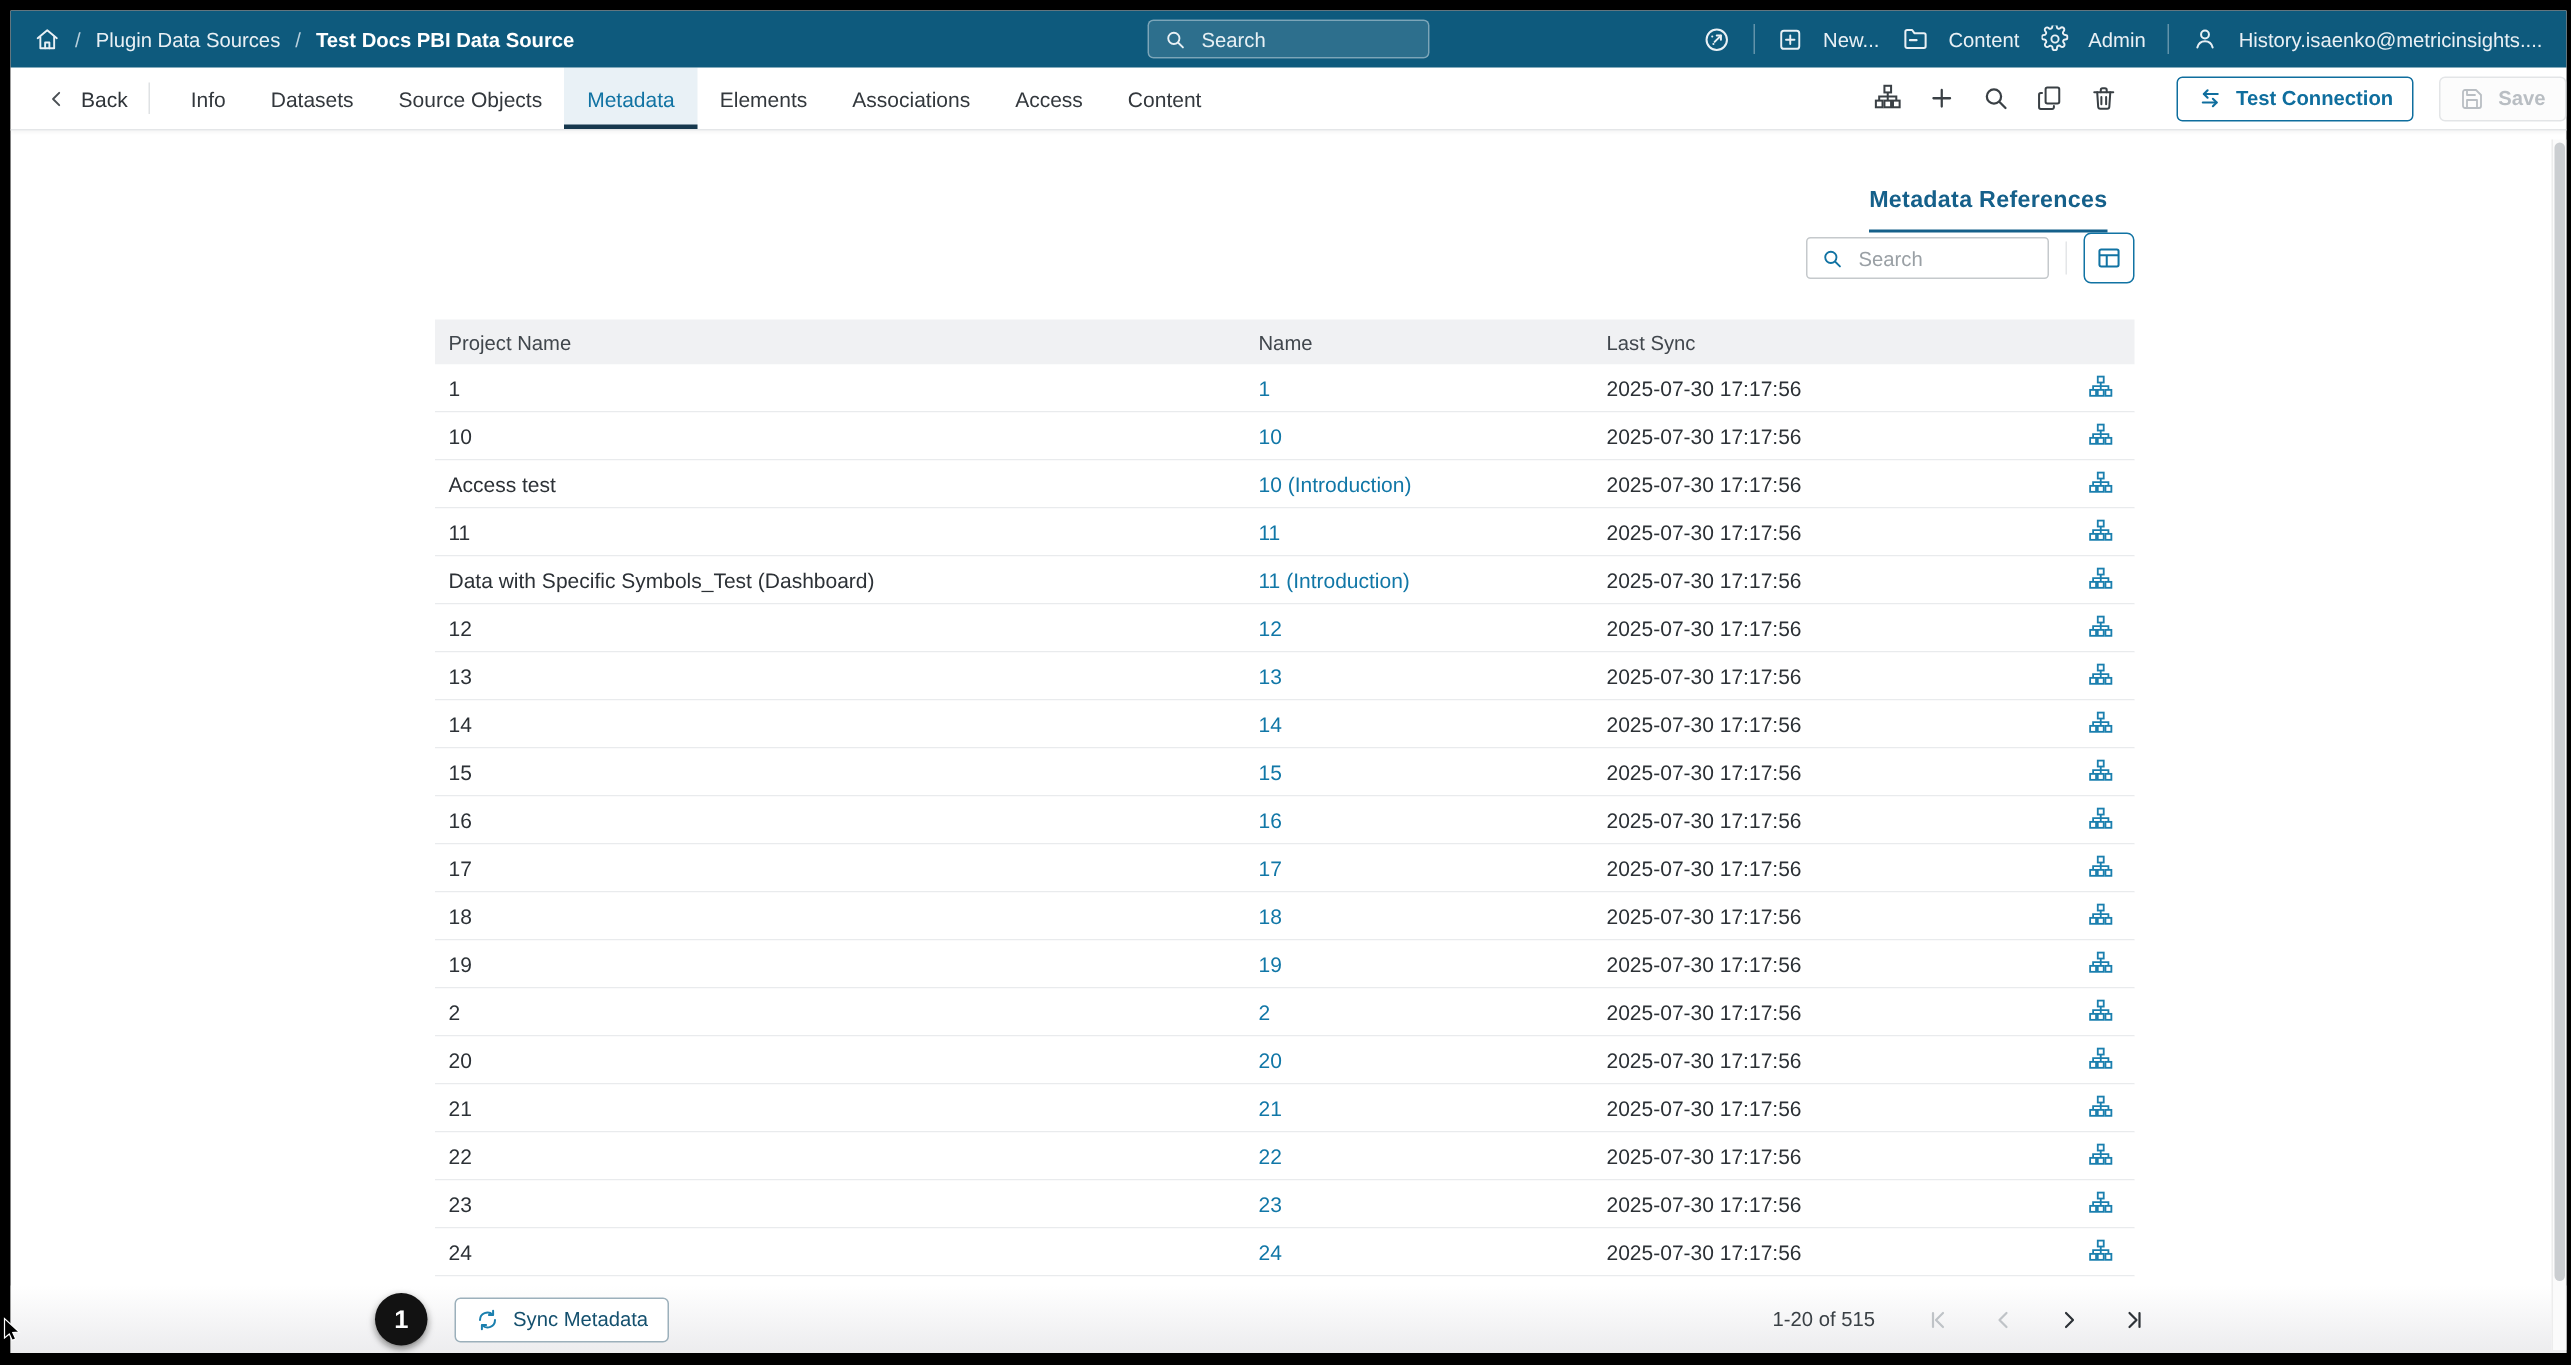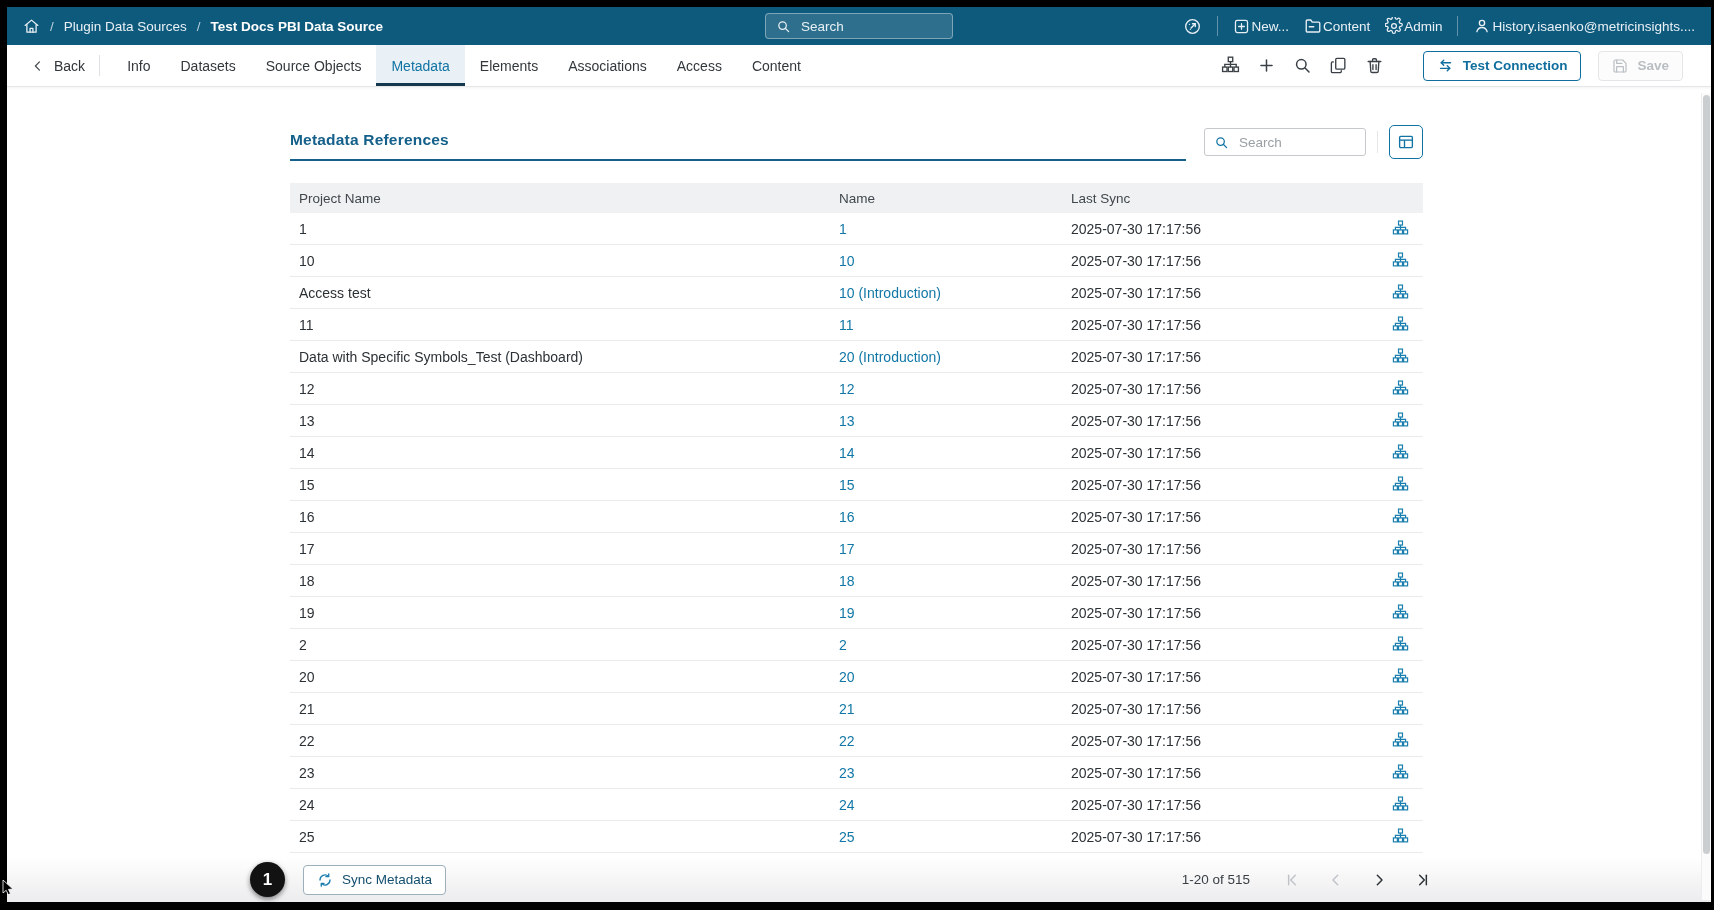--- a/index.html
+++ b/index.html
@@ -29,47 +29,47 @@
     border:1px solid rgba(255,255,255,.38); border-radius:4px;
     display:flex; align-items:center; gap:8px; padding:0 10px;
   }
   .topsearch input {
     background:transparent; border:none; outline:none; color:#fff;
     font-size:13.5px; width:100%; font-family:inherit;
   }
   .topsearch input::placeholder { color:#f2f7fa; opacity:.95; }
   .topright { margin-left:auto; display:flex; align-items:center; gap:15px; font-size:13.5px; white-space:nowrap; }
   .vdiv { width:1px; height:20px; background:rgba(255,255,255,.35); }
-  .navitem { display:flex; align-items:center; gap:1px; cursor:pointer; }
+  .navitem { display:flex; align-items:center; gap:13px; cursor:pointer; }
 
   
   .tabbar {
     flex:0 0 42px; display:flex; align-items:stretch; background:#fff;
     border-bottom:1px solid #e4e6e8; box-shadow:0 1px 3px rgba(0,0,0,.05);
     padding:0 0 0 24px; position:relative; z-index:4;
   }
   .back { display:flex; align-items:center; gap:9px; font-size:14px; color:#2f3439; cursor:pointer; padding-right:12px; }
   .tabdiv { width:1px; background:#dfe2e4; margin:10px 12px 10px 2px; }
   .tabs { display:flex; align-items:stretch; }
   .tab { display:flex; align-items:center; padding:0 15px; font-size:14px; color:#33383d; cursor:pointer; }
   .tab.active { background:#e9f1f6; color:#1173a3; box-shadow:inset 0 -3px 0 #16384e; }
-  .tbright { margin-left:auto; display:flex; align-items:center; gap:17px; padding-right:28px; }
+  .tbright { margin-left:auto; display:flex; align-items:center; gap:17px; }
   .tbicon { color:#3a4045; display:flex; cursor:pointer; }
   .btn {
     display:inline-flex; align-items:center; gap:9px; height:30px; padding:0 13px;
     border-radius:4px; font-size:13.5px; font-weight:bold; cursor:pointer;
     border:1px solid; background:#fff; font-family:inherit;
   }
   .btn.test { color:#0f6e9e; border-color:#0f6e9e; }
   .btn.save { color:#b9bec3; border-color:#e3e5e7; background:#fcfcfc; cursor:default; }
 
   
   .content { flex:1 1 auto; padding:38px 0 0 283px; overflow:hidden; }
   .contentcol { width:1133px; }
-  .headrow { display:flex; align-items:flex-end; }
+  .headrow { display:flex; align-items:flex-end;flex-direction:column; }
   .headingwrap { flex:1; border-bottom:2px solid #15608a; padding-bottom:10px; margin-right:18px; }
   .heading { margin:0; font-size:15.5px; color:#15608a; font-weight:bold; letter-spacing:.2px; }
   .headcontrols { display:flex; align-items:center; gap:11px; padding-bottom:2px; }
   .tblsearch {
     width:162px; height:28px; border:1px solid #c5c9cc; border-radius:3px;
     display:flex; align-items:center; gap:8px; padding:0 9px; color:#1173a3;
   }
   .tblsearch input { border:none; outline:none; font-size:13.5px; color:#333; width:100%; font-family:inherit; }
   .tblsearch input::placeholder { color:#9aa0a5; }
   .hdiv { width:1px; height:22px; background:#e4e6e8; }
@@ -380,21 +380,21 @@
                     <path d="M4.8 14v-3.5h14.4V14"></path>
           <rect x="2" y="14" width="5.6" height="5.6"></rect>
                     <rect x="9.2" y="14" width="5.6" height="5.6"></rect>
                     <rect x="16.4" y="14" width="5.6" height="5.6"></rect>
         </svg>
       </span>
     </span>
   </div>
             <div class="row">
     <span class="c-project">Data with Specific Symbols_Test (Dashboard)</span>
-    <span class="c-name"><a class="namelink">20 (Introduction)</a></span>
+    <span class="c-name"><a class="namelink">11 (Introduction)</a></span>
     <span class="c-sync">2025-07-30 17:17:56</span>
     <span class="c-icon">
       <span class="rowicon">
         <svg width="17" height="17" viewBox="0 0 24 24" fill="none" stroke="currentColor" stroke-width="1.7">
           <rect x="9.2" y="1.5" width="5.6" height="5.6"></rect>
                     <path d="M12 7.1V14"></path>
                     <path d="M4.8 14v-3.5h14.4V14"></path>
           <rect x="2" y="14" width="5.6" height="5.6"></rect>
                     <rect x="9.2" y="14" width="5.6" height="5.6"></rect>
                     <rect x="16.4" y="14" width="5.6" height="5.6"></rect>

